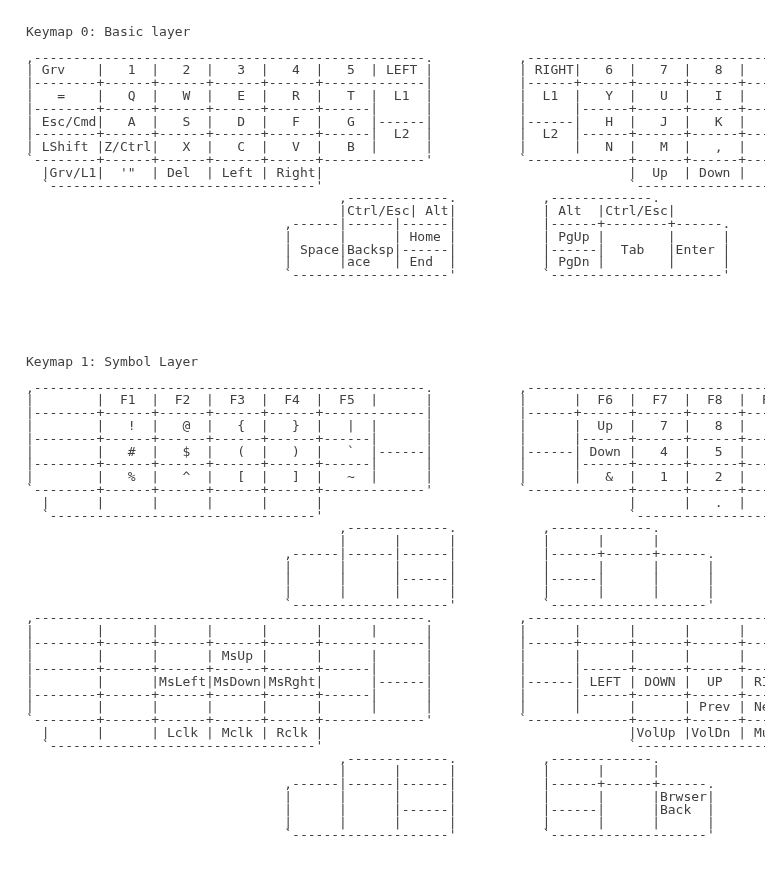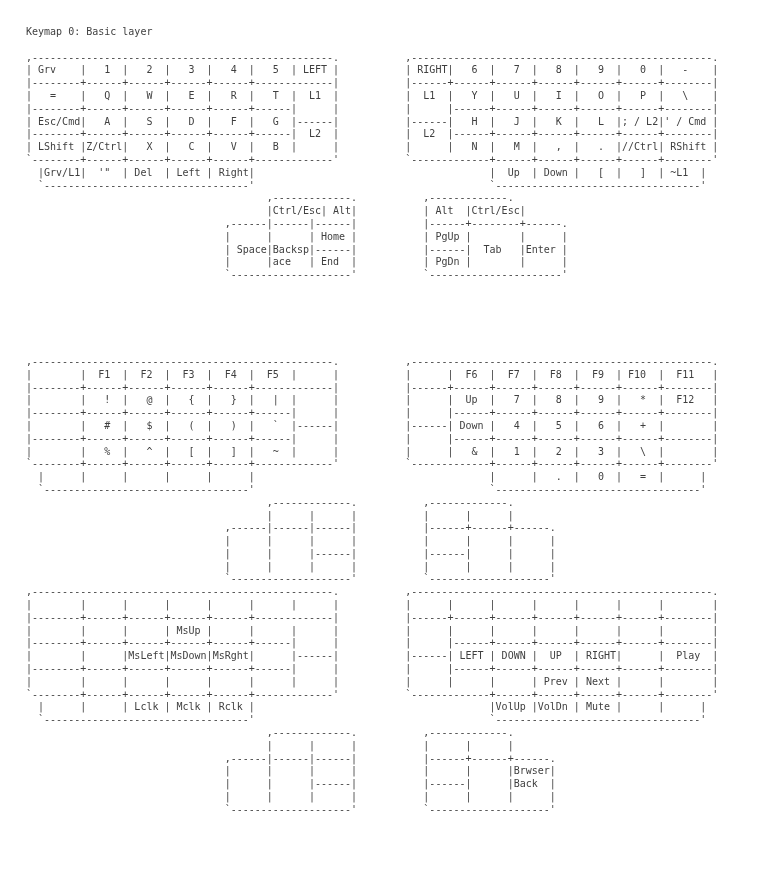--- a/index.html
+++ b/index.html
@@ -7,21 +7,21 @@
     padding: 0;
     background: #ffffff;
   }
   .page {
     width: 765px;
     min-height: 883px;
     box-sizing: border-box;
     padding: 26px 0 0 26px;
     background: #ffffff;
     font-family: "DejaVu Sans Mono", "Liberation Mono", monospace;
-    font-size: 10px;
+    font-size: 13px;
     line-height: 12.8px;
     color: #3f3f3f;
   }
   .km-title {
     margin: 0 0 12.8px 0;
     white-space: pre;
     font-family: inherit;
     font-size: inherit;
     line-height: inherit;
   }
@@ -58,20 +58,21 @@
                                         ,-------------.           ,-------------.
                                         |Ctrl/Esc| Alt|           | Alt  |Ctrl/Esc|
                                  ,------|------|------|           |------+--------+------.
                                  |      |      | Home |           | PgUp |        |      |
                                  | Space|Backsp|------|           |------|  Tab   |Enter |
                                  |      |ace   | End  |           | PgDn |        |      |
                                  `--------------------'           `----------------------'</pre>
   </div>
 
   <div class="section section-1">
+    <div class="km-title">Keymap 1: Symbol Layer</div>
     <pre class="km-art">,--------------------------------------------------.           ,--------------------------------------------------.
 |        |  F1  |  F2  |  F3  |  F4  |  F5  |      |           |      |  F6  |  F7  |  F8  |  F9  | F10  |  F11   |
 |--------+------+------+------+------+-------------|           |------+------+------+------+------+------+--------|
 |        |   !  |   @  |   {  |   }  |   |  |      |           |      |  Up  |   7  |   8  |   9  |   *  |  F12   |
 |--------+------+------+------+------+------|      |           |      |------+------+------+------+------+--------|
 |        |   #  |   $  |   (  |   )  |   `  |------|           |------| Down |   4  |   5  |   6  |   +  |        |
 |--------+------+------+------+------+------|      |           |      |------+------+------+------+------+--------|
 |        |   %  |   ^  |   [  |   ]  |   ~  |      |           |      |   &amp;  |   1  |   2  |   3  |   \  |        |
 `--------+------+------+------+------+-------------'           `-------------+------+------+------+------+--------'
   |      |      |      |      |      |                                       |      |   .  |   0  |   =  |      |

